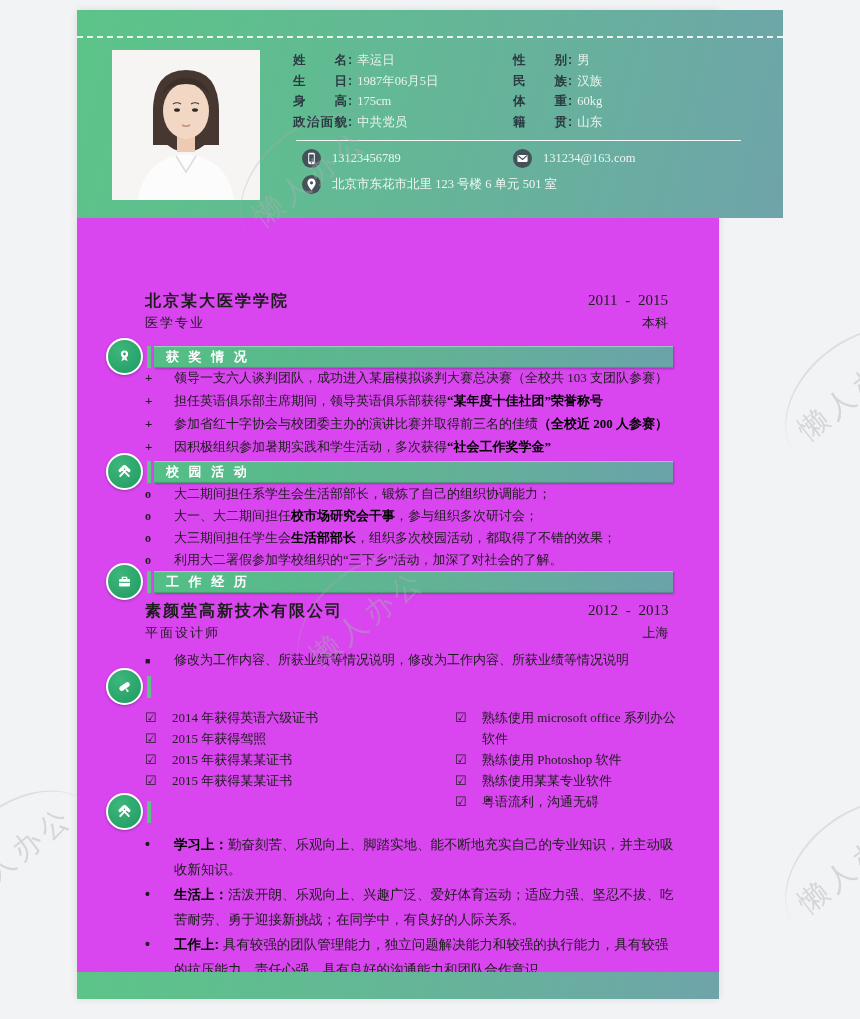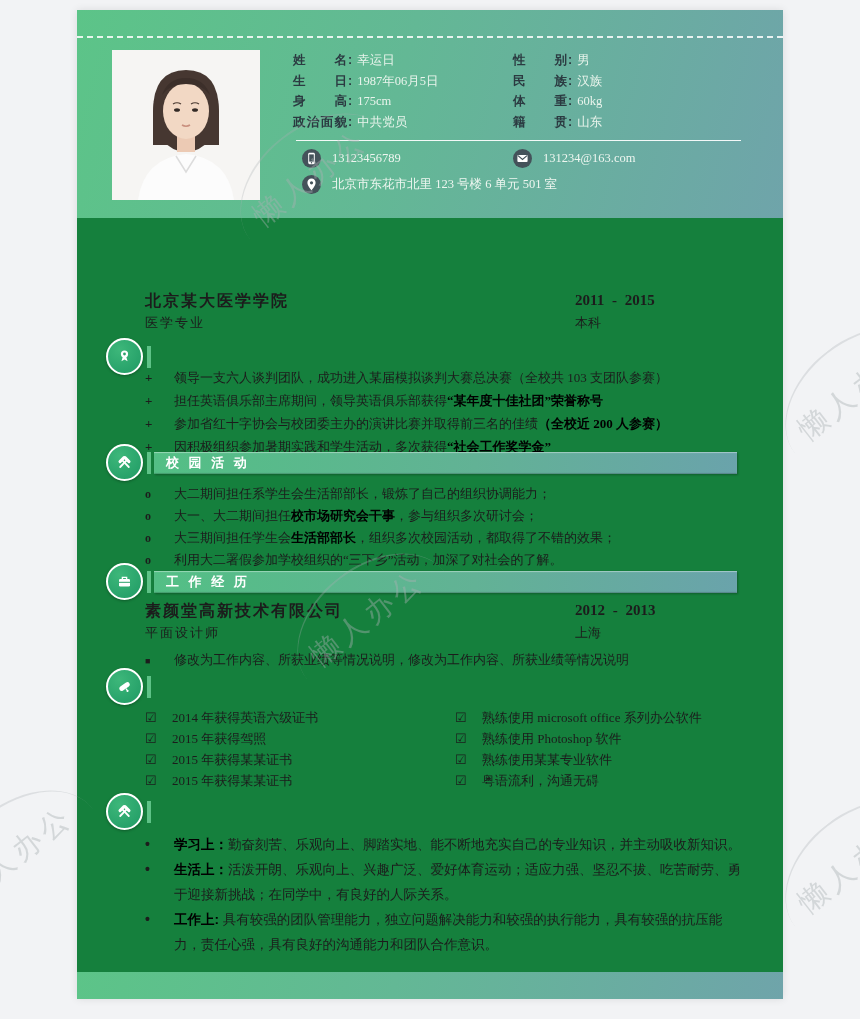--- a/index.html
+++ b/index.html
@@ -3,22 +3,22 @@
 <meta charset="utf-8">
 <style>
   html,body{margin:0;padding:0;}
   body{
     width:860px;height:1019px;position:relative;overflow:hidden;
     background:#f2f3f5;
     font-family:"Liberation Serif","DejaVu Serif",serif;
     color:#1c1c1c;
   }
   .page{
-    position:absolute;left:77px;top:10px;width:706px;height:989px;
-    background:#15803d;box-shadow:0 0 8px rgba(0,0,0,.10);
+    position:absolute;left:77px;top:10px;width:642px;height:989px;
+    background:#d946ef;box-shadow:0 0 8px rgba(0,0,0,.10);
   }
   
   .header{
     position:absolute;left:0;top:0;width:706px;height:208px;
     background:linear-gradient(105deg,#5cc488 0%,#63b895 45%,#6fa4aa 100%);
   }
   .dash-line{position:absolute;left:0;right:0;top:26px;border-top:2px dashed rgba(255,255,255,.85);}
   .photo{position:absolute;left:35px;top:40px;width:148px;height:150px;background:#f6f5f3;overflow:hidden;}
   .info-grid{
     position:absolute;left:216px;top:40px;width:448px;
@@ -49,22 +49,22 @@
     background:linear-gradient(90deg,#53bf85,#62b295 55%,#6aa3ab);
     box-shadow:inset 0 1px 1px rgba(255,255,255,.4),inset 0 -1px 1px rgba(0,0,0,.18),1px 1px 2px rgba(0,0,0,.28);
     color:#fff;font-weight:bold;font-size:13px;letter-spacing:3px;padding-left:12px;
     font-family:"Liberation Sans","DejaVu Sans",sans-serif;
   }
   
   .block{position:absolute;left:68px;right:42px;}
   .org{font-size:16px;font-weight:bold;letter-spacing:2px;line-height:17px;}
   .role{font-size:13px;letter-spacing:2px;line-height:17px;margin-top:5px;}
   .rcol{position:absolute;left:430px;top:0;}
-  .period{font-size:15px;font-weight:bold;word-spacing:4px;line-height:17px;}
-  .place{font-size:13px;line-height:17px;margin-top:5px;}
+  .period{font-size:15px;font-weight:normal;word-spacing:4px;line-height:17px;margin-left:13px;}
+  .place{font-size:13px;line-height:17px;margin-top:5px;text-align:right;}
   .li{display:flex;align-items:baseline;}
   .marker{flex:0 0 29px;font-weight:bold;}
   .li-text{flex:1;}
   .b{font-weight:bold;color:#000;}
   .awards .li{line-height:23px;font-size:13px;}
   .campus .li{line-height:21px;font-size:13px;}
   .campus .marker{font-size:12px;}
   .work-desc{margin-top:10px;font-size:13px;line-height:17px;}
   .work-desc .marker{font-size:9px;}
   .skills-grid{display:grid;grid-template-columns:310px 1fr;}
@@ -203,41 +203,42 @@
 
   <div class="sec" style="top:335px;">
     <span class="badge">
       <svg width="17" height="17" viewBox="0 0 17 17">
         <circle cx="8.5" cy="6" r="3.6" fill="#fff"></circle>
         <path d="M6.8 8.8 L5.4 13.2 L8.5 11.6 L11.6 13.2 L10.2 8.8 Z" fill="#fff"></path>
         <circle cx="8.5" cy="6" r="1.4" fill="#2aa26a"></circle>
       </svg>
     </span>
     <span class="vline"></span>
+    <span class="bar">获 奖 情 况</span>
   </div>
   <div class="block awards" style="top:356px;">
       <div class="li">
         <span class="marker">+</span>
         <span class="li-text"><span>领导一支六人谈判团队，成功进入某届模拟谈判大赛总决赛（全校共 103 支团队参赛）</span></span>
       </div>
       <div class="li">
         <span class="marker">+</span>
         <span class="li-text"><span>担任英语俱乐部主席期间，领导英语俱乐部获得</span><span class="b">“某年度十佳社团”荣誉称号</span></span>
       </div>
       <div class="li">
         <span class="marker">+</span>
         <span class="li-text"><span>参加省红十字协会与校团委主办的演讲比赛并取得前三名的佳绩</span><span class="b">（全校近 200 人参赛）</span></span>
       </div>
       <div class="li">
         <span class="marker">+</span>
         <span class="li-text"><span>因积极组织参加暑期实践和学生活动，多次获得</span><span class="b">“社会工作奖学金”</span></span>
       </div>
     </div>
 
-  <div class="sec" style="top:441px;justify-content:flex-end;">
+  <div class="sec" style="top:450px;justify-content:flex-end;">
     <span class="badge">
       <svg width="17" height="17" viewBox="0 0 17 17">
         <g stroke="#fff" fill="none" stroke-linecap="round">
           <path d="M4.2 13 L10.6 6.4" stroke-width="1.8"></path>
           <path d="M9 3.6 l4 4" stroke-width="3"></path>
           <path d="M12.8 13 L6.4 6.4" stroke-width="1.8"></path>
           <path d="M4 7.6 l4 -4" stroke-width="3"></path>
         </g>
       </svg>
     </span>

